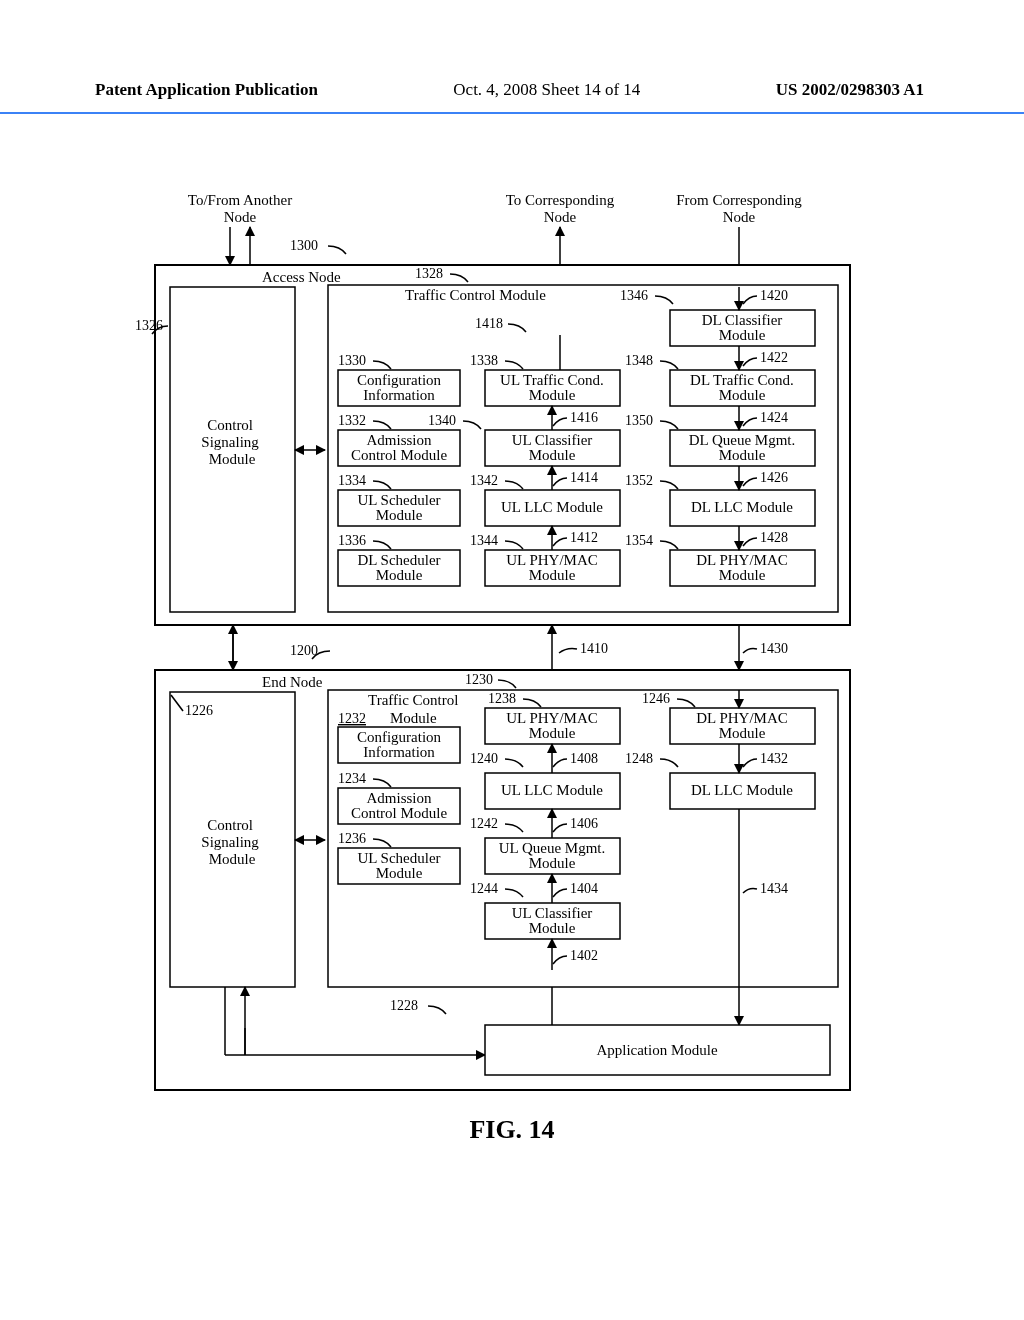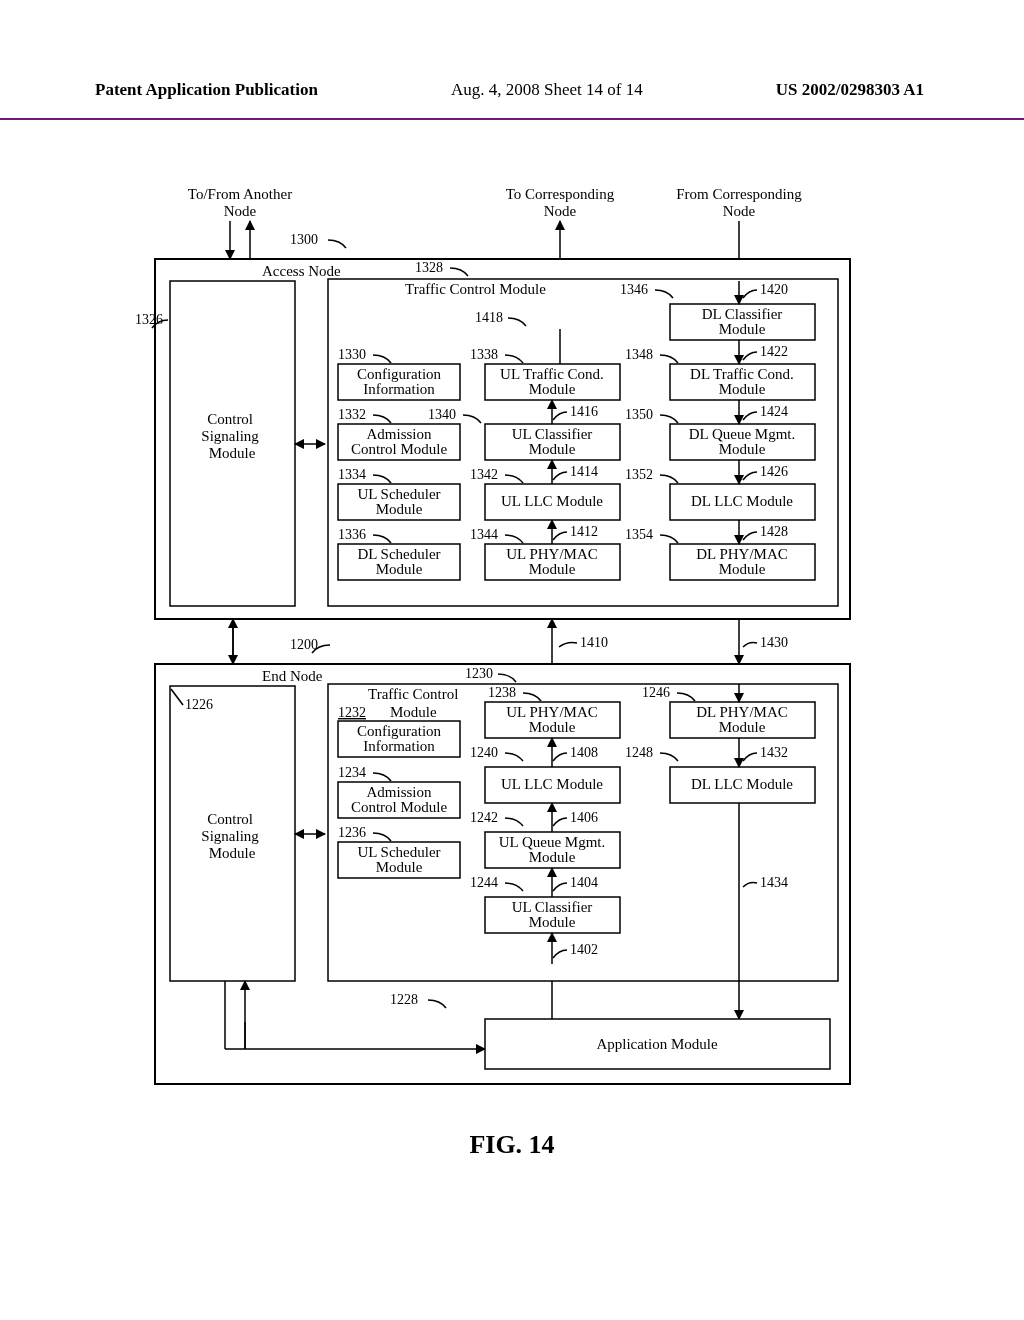--- a/index.html
+++ b/index.html
@@ -12,63 +12,62 @@
     width: 1024px;
     height: 1320px;
     position: relative;
     background: #fff;
   }
   .header {
     position: absolute;
     top: 80px;
     left: 0;
     width: 1024px;
-    border-bottom: 2px solid #701a75;
-    padding-bottom: 18px;
+    border-bottom: 2px solid #3b82f6;
+    padding-bottom: 12px;
     font-size: 17px;
     display: flex;
     justify-content: space-between;
   }
   .header .left { padding-left: 95px; font-weight: bold;}
   .header .center { font-weight: normal;}
   .header .right { padding-right: 100px; font-weight: bold;}
 
   .figure-area {
     position: absolute;
     left: 130px;
-    top: 164px;
+    top: 170px;
     width: 745px;
     height: 930px;
   }
   .figure-caption {
     position: absolute;
     left: 0;
     top: 1115px;
     width: 1024px;
     text-align: center;
     font-weight: bold;
     font-size: 26px;
-    margin-top: 15px;
   }
 
   svg { font-family: "Times New Roman", Times, serif; }
   .label { font-size: 15px; }
   .refnum { font-size: 14px; }
   .box { fill: #fff; stroke: #000; stroke-width: 2; }
   .innerbox { fill: #fff; stroke: #000; stroke-width: 1.5; }
   .modbox { fill: #fff; stroke: #000; stroke-width: 1.5; }
   .line { stroke: #000; stroke-width: 1.5; fill: none; }
 </style>
 </head>
 <body>
 
 <div class="page">
   <div class="header">
     <span class="left">Patent Application Publication</span>
-    <span class="center">Aug. 4, 2008  Sheet 14 of 14</span>
+    <span class="center">Oct. 4, 2008  Sheet 14 of 14</span>
     <span class="right">US 2002/0298303 A1</span>
   </div>
 
   <div class="figure-area">
 <svg width="745" height="930" viewBox="0 0 745 930">
   <defs>
     <marker id="arrow" viewBox="0 0 10 10" refX="9" refY="5" markerWidth="7" markerHeight="7" orient="auto-start-reverse">
       <path d="M 0 0 L 10 5 L 0 10 z" fill="#000"></path>
     </marker>
     <marker id="arrowboth" viewBox="0 0 10 10" refX="9" refY="5" markerWidth="7" markerHeight="7" orient="auto-start-reverse">

